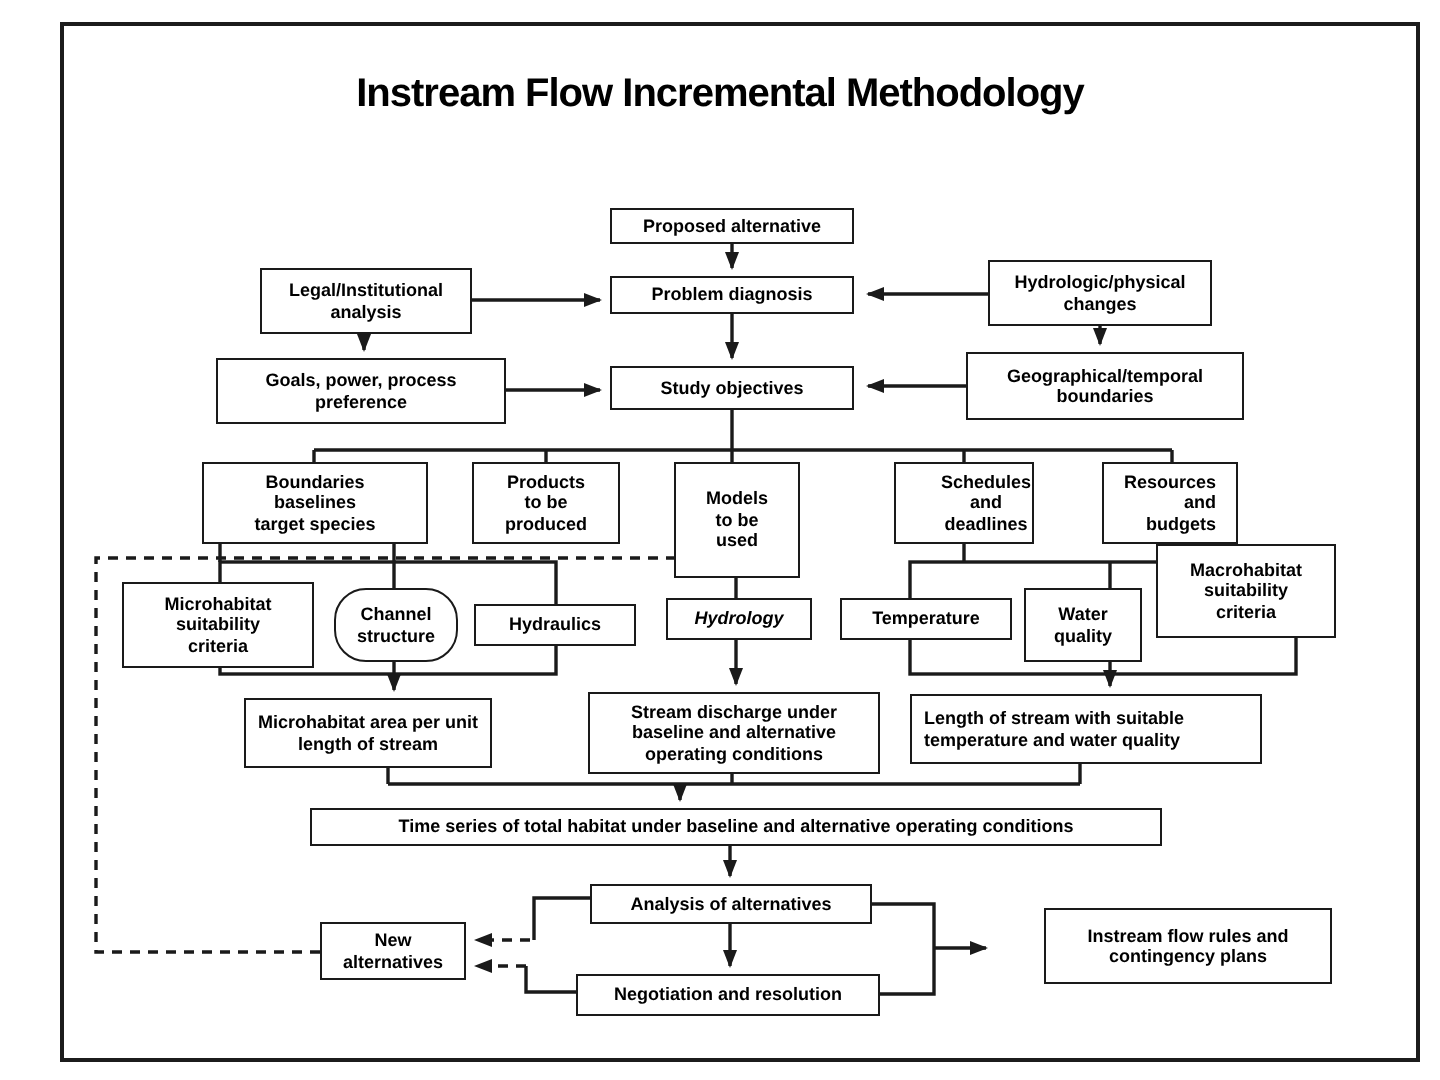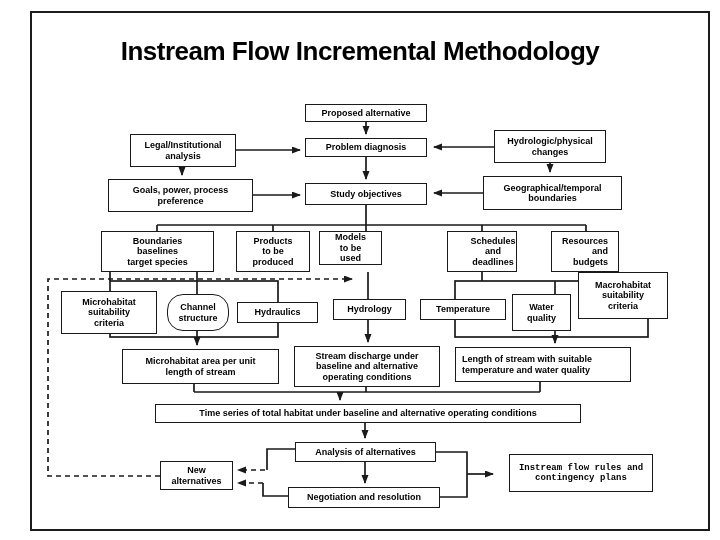--- a/index.html
+++ b/index.html
@@ -1,21 +1,21 @@
 <!DOCTYPE html>
 <html><head>
 <meta charset="utf-8">
 <style>
   html,body{margin:0;padding:0;background:#ffffff;}
   body{width:720px;height:540px;position:relative;overflow:hidden;
        font-family:"Liberation Sans", sans-serif;}
   .slide{position:absolute;left:30px;top:11px;width:676px;height:516px;
          border:2px solid #1c1c1c;background:#ffffff;}
   h1.page-title{position:absolute;left:30px;top:36px;width:660px;margin:0;
-      text-align:center;font-size:26px;font-weight:700;color:#000;
+      text-align:center;font-size:20px;font-weight:700;color:#000;
       letter-spacing:-0.5px;}
   svg.wires{position:absolute;left:0;top:0;width:720px;height:540px;}
   .node{position:absolute;background:#ffffff;border:1.6px solid #1a1a1a;
         color:#000;font-weight:700;font-size:9px;line-height:1.15;
         display:flex;align-items:center;justify-content:center;
         text-align:center;white-space:pre-line;box-sizing:border-box;
         padding:1px 2px;}
   .node.left{justify-content:flex-start;text-align:left;padding-left:6px;}
 </style>
 </head>
@@ -82,52 +82,52 @@
 <div class="node" style="left:305px;top:183px;width:122px;height:22px;">Study objectives</div>
 <div class="node" style="left:483px;top:176px;width:139px;height:34px;">Geographical/temporal
 boundaries</div>
 
 <div class="node" style="left:101px;top:231px;width:113px;height:41px;">Boundaries
 baselines
 target species</div>
 <div class="node" style="left:236px;top:231px;width:74px;height:41px;">Products
 to be
 produced</div>
-<div class="node" style="left:319px;top:231px;width:63px;height:34px;text-align:center;">Models
+<div class="node" style="left:337px;top:231px;width:63px;height:58px;text-align:center;">Models
 to be
 used</div>
 <div class="node" style="left:447px;top:231px;width:70px;height:41px;padding-left:24px;">Schedules
 and
 deadlines</div>
 <div class="node" style="left:551px;top:231px;width:68px;height:41px;text-align:right;">Resources
 and
 budgets</div>
 
 <div class="node" style="left:61px;top:291px;width:96px;height:43px;">Microhabitat
 suitability
 criteria</div>
 <div class="node" style="left:167px;top:294px;width:62px;height:37px;border-radius:16px;">Channel
 structure</div>
 <div class="node" style="left:237px;top:302px;width:81px;height:21px;">Hydraulics</div>
-<div class="node" style="left:333px;top:299px;width:73px;height:21px;">Hydrology</div>
+<div class="node" style="left:333px;top:299px;width:73px;height:21px;font-style:italic;">Hydrology</div>
 <div class="node" style="left:420px;top:299px;width:86px;height:21px;">Temperature</div>
 <div class="node" style="left:512px;top:294px;width:59px;height:37px;">Water
 quality</div>
 <div class="node" style="left:578px;top:272px;width:90px;height:47px;">Macrohabitat
 suitability
 criteria</div>
 
-<div class="node" style="left:122px;top:349px;width:157px;height:35px;">Microhabitat area per unit
+<div class="node" style="left:122px;top:349px;width:124px;height:35px;">Microhabitat area per unit
 length of stream</div>
 <div class="node" style="left:294px;top:346px;width:146px;height:41px;">Stream discharge under
 baseline and alternative
 operating conditions</div>
 <div class="node left" style="left:455px;top:347px;width:176px;height:35px;">Length of stream with suitable
 temperature and water quality</div>
 
 <div class="node" style="left:155px;top:404px;width:426px;height:19px;">Time series of total habitat under baseline and alternative operating conditions</div>
 
 <div class="node" style="left:295px;top:442px;width:141px;height:20px;">Analysis of alternatives</div>
 <div class="node" style="left:160px;top:461px;width:73px;height:29px;">New
 alternatives</div>
 <div class="node" style="left:288px;top:487px;width:152px;height:21px;">Negotiation and resolution</div>
-<div class="node" style="left:509px;top:454px;width:144px;height:38px;font-family:Liberation Mono, monospace;">Instream flow rules and
+<div class="node" style="left:522px;top:454px;width:144px;height:38px;">Instream flow rules and
 contingency plans</div>
 
 </body></html>

